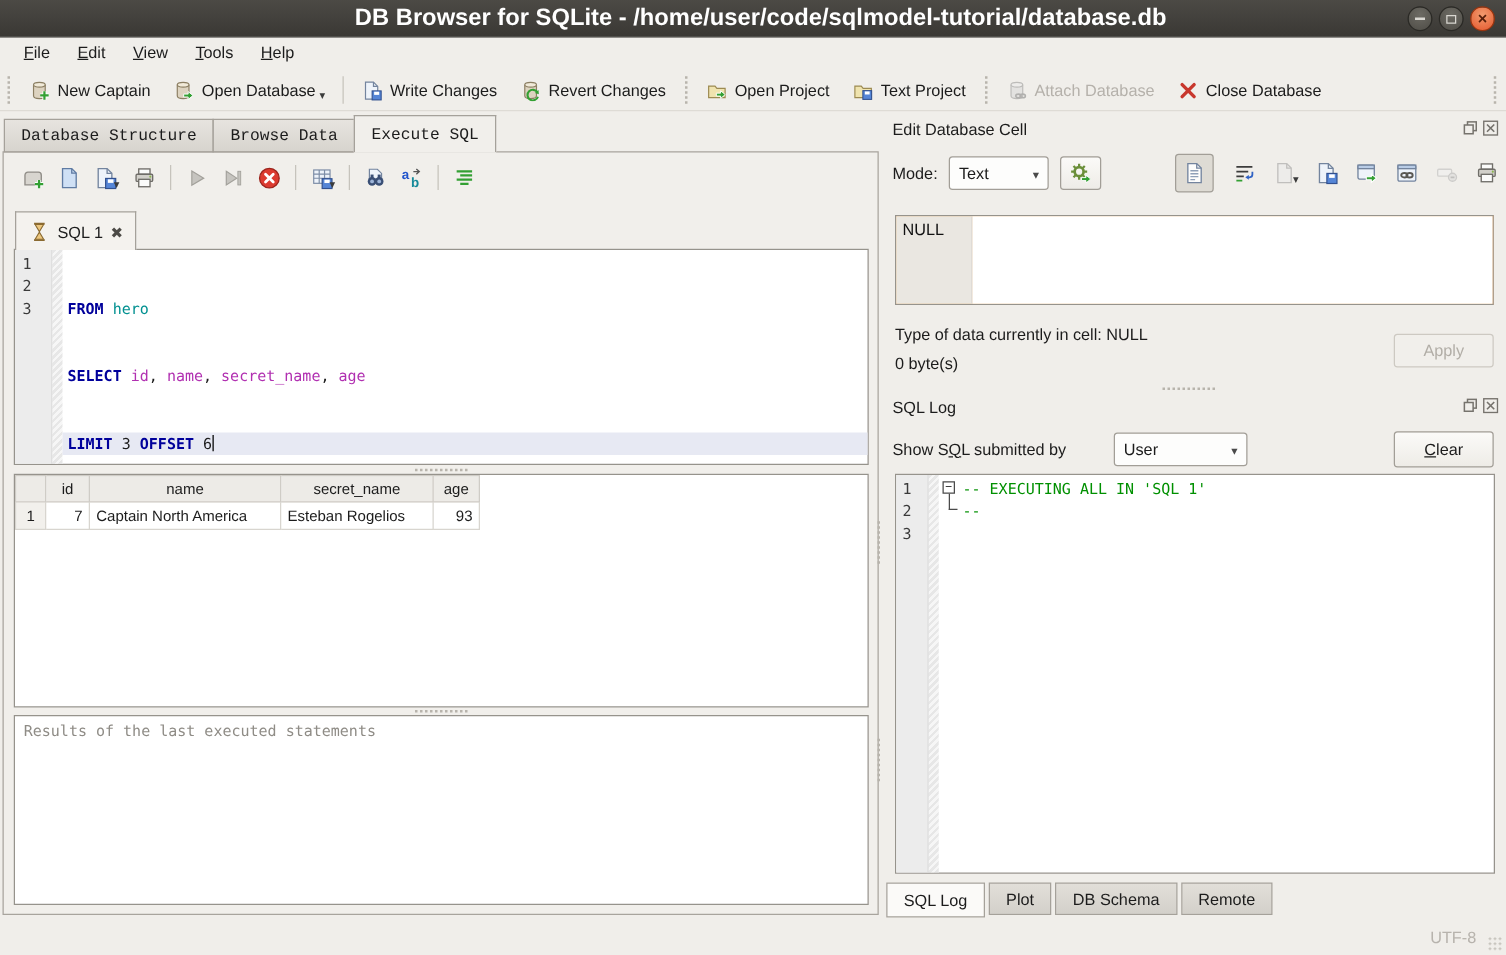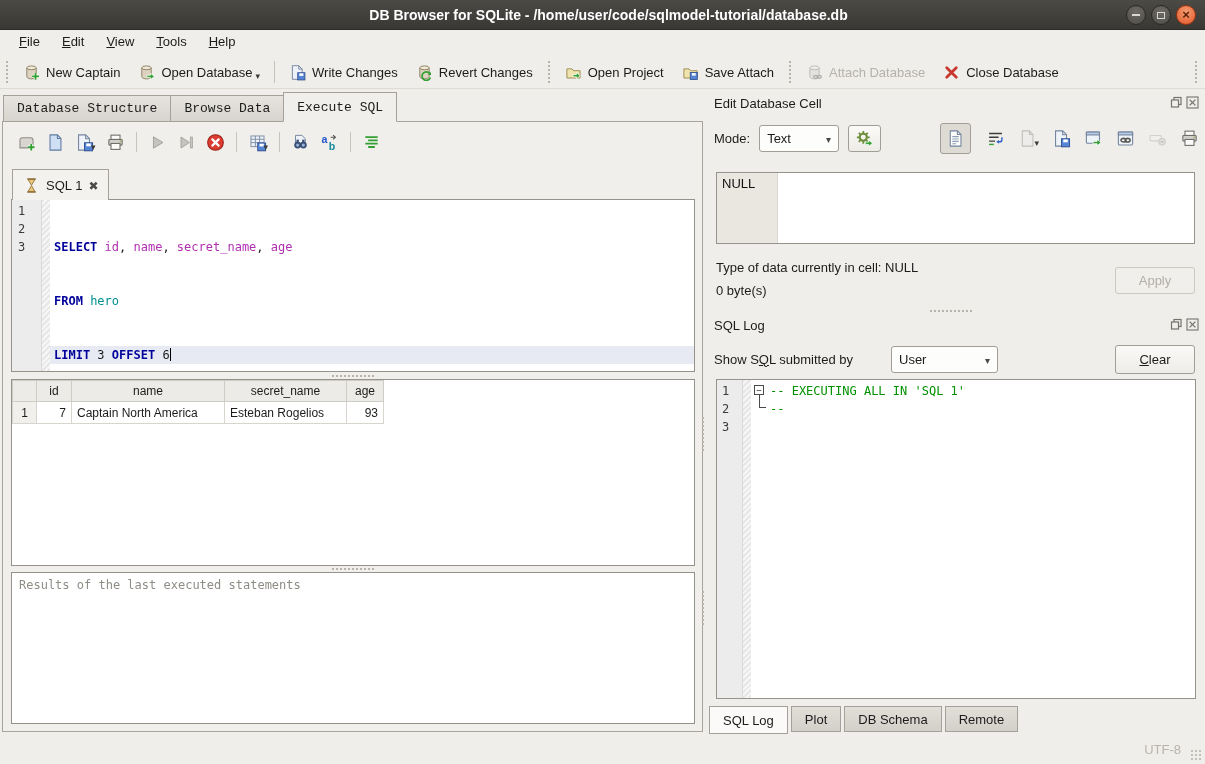--- a/index.html
+++ b/index.html
@@ -5,21 +5,21 @@
   * { box-sizing: border-box; margin: 0; padding: 0; }
   html,body { background:#555; }
   body { font-family:"Liberation Sans", sans-serif; }
   .window { position:relative; width:1205px; height:764px; background:#f0eeea; overflow:hidden;
             font-size:13px; color:#1c1c1c; }
 
   
   .titlebar { position:absolute; left:0; top:0; width:100%; height:30px;
               background:linear-gradient(#4c4a45,#3a3834); border-bottom:1px solid #2c2b27;
               display:flex; align-items:center; justify-content:center; }
-  .title { color:#ffffff; font-weight:bold; font-size:14px;margin-left:12px; }
+  .title { color:#ffffff; font-weight:bold; font-size:19px;margin-left:12px; }
   .win-controls { position:absolute; right:9px; top:5px; display:flex; gap:5px; }
   .win-btn { width:20px; height:20px; border-radius:50%; display:flex; align-items:center; justify-content:center; }
   .wb-plain { background:radial-gradient(circle at 50% 32%, #6d6b64, #4e4c46); border:1px solid #2a2925; }
   .wb-close { background:radial-gradient(circle at 50% 32%, #f29b6e, #e4582e); border:1px solid #98340f; }
   .g-min { width:8px; height:2px; background:#d9d7d1; }
   .g-max { width:8px; height:7px; border:1.5px solid #d9d7d1; }
   .g-close { color:#571f0a; font-size:13px; font-weight:bold; line-height:1; margin-top:-1px; }
 
   
   .menubar { position:absolute; top:31px; left:0; width:100%; height:25px;
@@ -244,21 +244,21 @@
     </div>
 
     <div class="tb-btn">
       <span>
           <svg class="ic" viewBox="0 0 16 16">
             <path d="M1.8 4.6h4.8l1.4 1.7h6.2v6.9H1.8z" fill="#efe3ae" stroke="#9c8a52" stroke-width="0.9"></path>
             <rect x="7.8" y="8" width="6.6" height="6.6" fill="#5585d6" stroke="#31508f" stroke-width="0.8"></rect>
             <rect x="9.3" y="8.6" width="3.6" height="2.3" fill="#fff"></rect>
           </svg>
         </span>
-      <span class="tb-label">Save Attach</span>
+      <span class="tb-label">Text Project</span>
     </div>
 
     <span class="tb-handle"></span>
 
     <div class="tb-btn disabled">
       <span>
           <svg class="ic" viewBox="0 0 16 16">
             <path d="M3.6 3.6v8.3c0 1.2 2 2.1 4.4 2.1s4.4-.9 4.4-2.1V3.6" fill="#ddd3c0" stroke="#8c7f63" stroke-width="0.9"></path>
             <ellipse cx="8" cy="3.6" rx="4.4" ry="1.8" fill="#f1ead9" stroke="#8c7f63" stroke-width="0.9"></ellipse>
             <g fill="none" stroke="#666" stroke-width="1.2">
@@ -416,22 +416,22 @@
     </div>
 
     <div class="editor">
       <div class="gutter">
         <div>1</div>
         <div>2</div>
         <div>3</div>
       </div>
       <div class="hatch"></div>
       <div class="code">
+        <div class="code-line"><span class="tok-kw">FROM</span><span> </span><span class="tok-tb">hero</span></div>
         <div class="code-line"><span class="tok-kw">SELECT</span><span> </span><span class="tok-id">id</span><span>, </span><span class="tok-id">name</span><span>, </span><span class="tok-id">secret_name</span><span>, </span><span class="tok-id">age</span></div>
-        <div class="code-line"><span class="tok-kw">FROM</span><span> </span><span class="tok-tb">hero</span></div>
         <div class="code-line current"><span class="tok-kw">LIMIT</span><span> </span><span>3</span><span> </span><span class="tok-kw">OFFSET</span><span> </span><span>6</span><span class="caret"></span></div>
       </div>
     </div>
 
     <div class="hsplit" style="top:251px;">
         <span></span>
       </div>
 
     <div class="grid-box">
       <table class="rtable">

